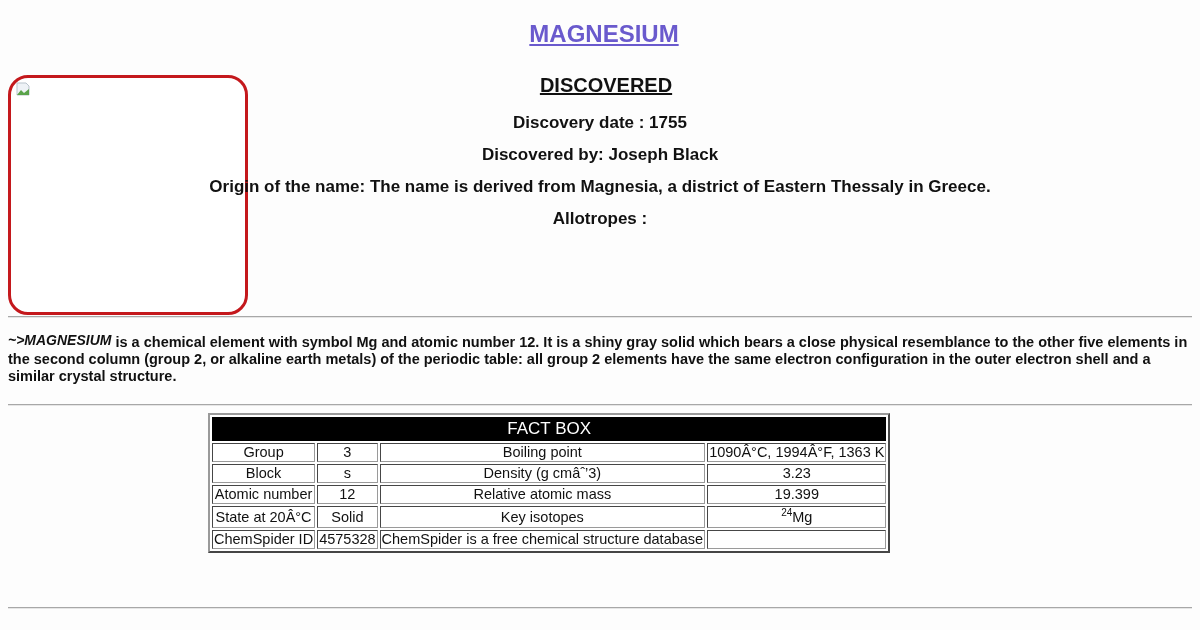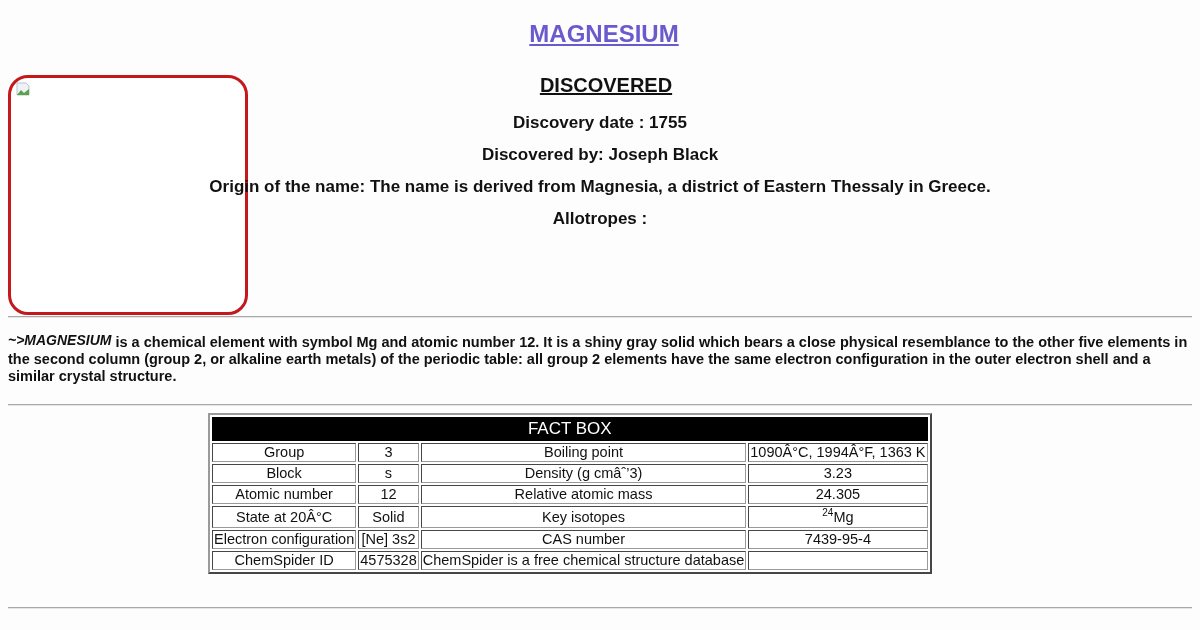--- a/index.html
+++ b/index.html
@@ -96,33 +96,27 @@
   <tr>
     <td>Block</td>
     <td>s</td>
     <td>Density (g cmâˆ’3)</td>
     <td>3.23</td>
   </tr>
   <tr>
     <td>Atomic number</td>
     <td>12</td>
     <td>Relative atomic mass</td>
-    <td>24.305</td>
+    <td>19.399</td>
   </tr>
   <tr>
     <td style="height:20px">State at 20Â°C</td>
     <td>Solid</td>
     <td>Key isotopes</td>
     <td><sup>24</sup><span>Mg</span></td>
-  </tr>
-  <tr>
-    <td>Electron configuration</td>
-    <td>[Ne] 3s2</td>
-    <td>CAS number</td>
-    <td>7439-95-4</td>
   </tr>
   <tr>
     <td>ChemSpider ID</td>
     <td>4575328</td>
     <td>ChemSpider is a free chemical structure database</td>
     <td></td>
   </tr>
 </tbody>
   </table>
 

